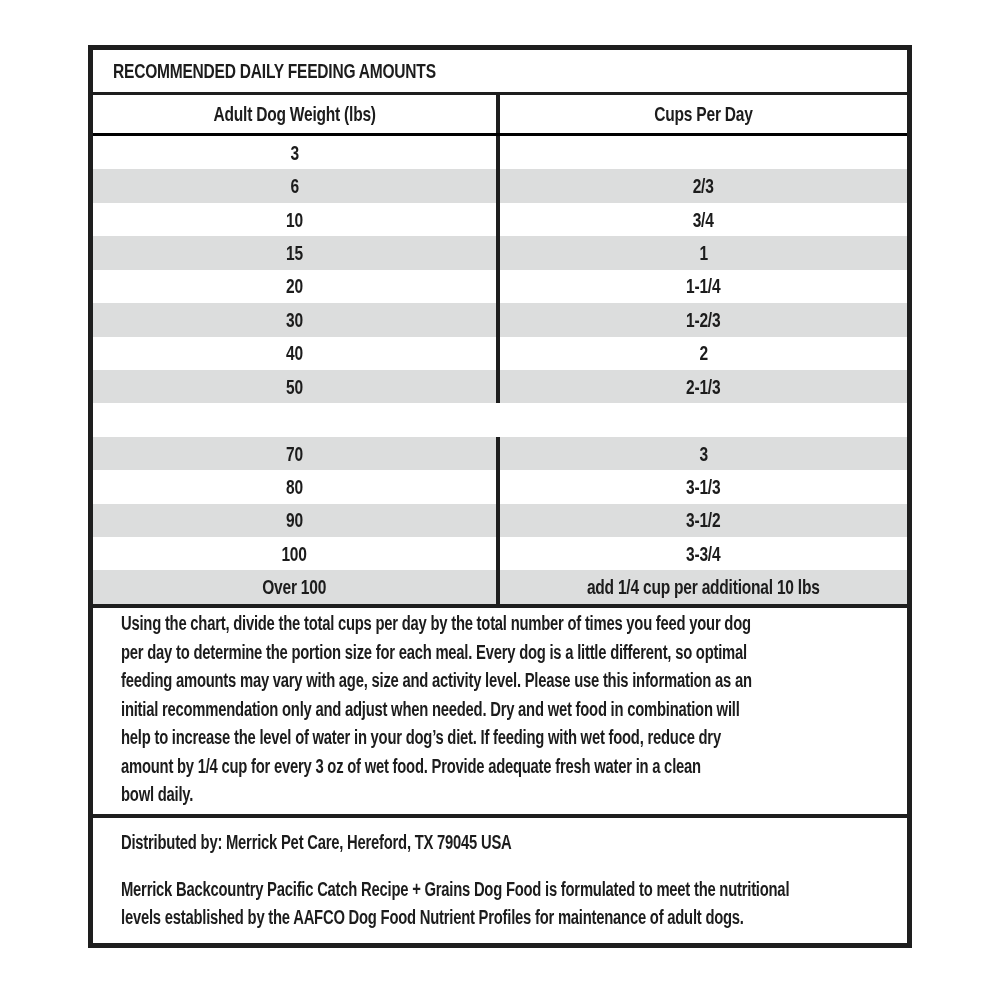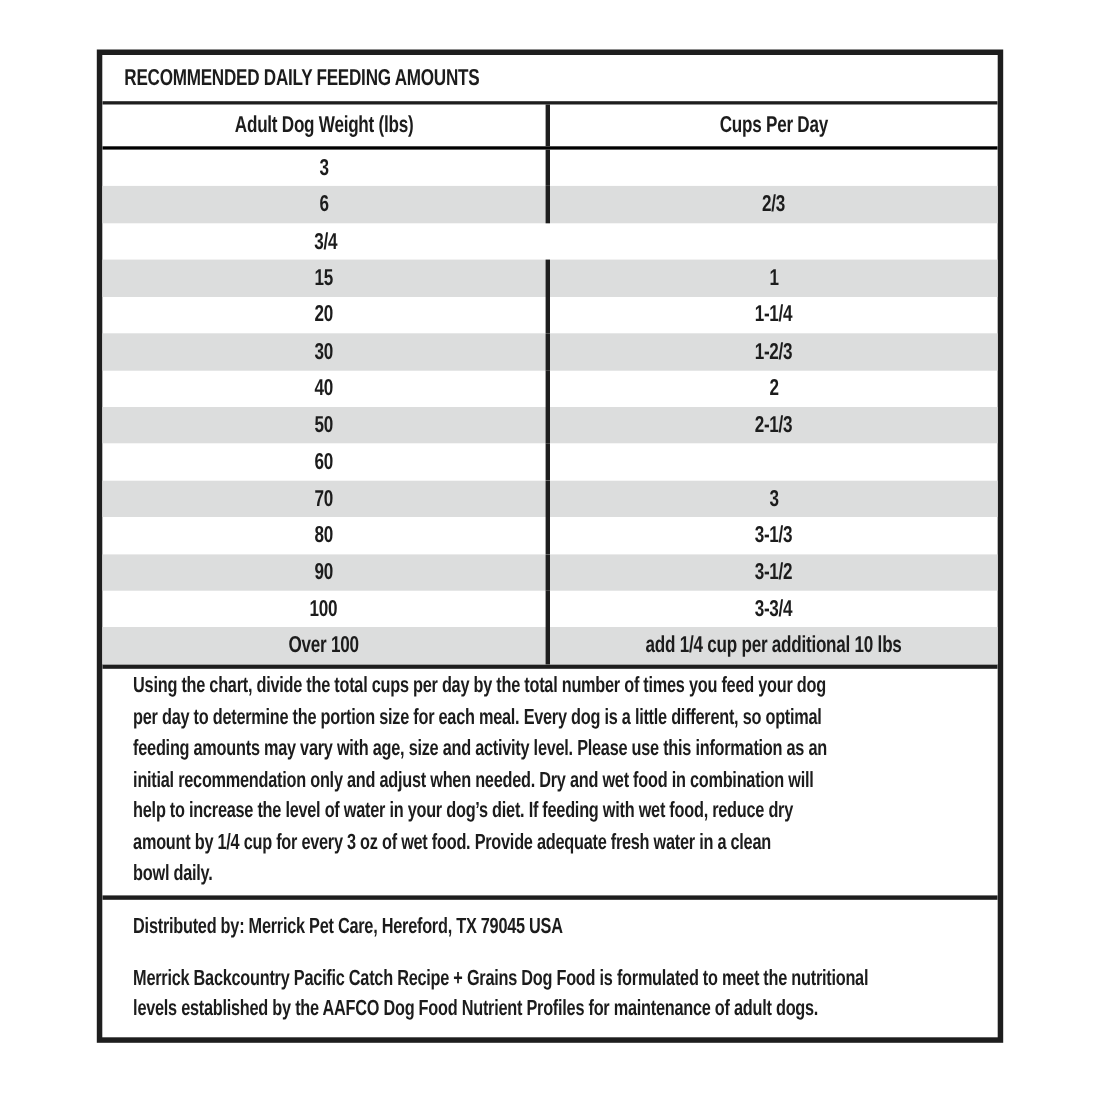--- a/index.html
+++ b/index.html
@@ -102,20 +102,23 @@
         </div>
         <div class="row">
           <div class="cell left">
             <span class="sx">6</span>
           </div>
           <div class="cell">
             <span class="sx">2/3</span>
           </div>
         </div>
         <div class="row">
+          <div class="cell left">
+            <span class="sx">10</span>
+          </div>
           <div class="cell">
             <span class="sx">3/4</span>
           </div>
         </div>
         <div class="row">
           <div class="cell left">
             <span class="sx">15</span>
           </div>
           <div class="cell">
             <span class="sx">1</span>
@@ -147,23 +150,20 @@
         </div>
         <div class="row">
           <div class="cell left">
             <span class="sx">50</span>
           </div>
           <div class="cell">
             <span class="sx">2-1/3</span>
           </div>
         </div>
         <div class="row">
-          <div class="cell left">
-            <span class="sx">60</span>
-          </div>
         </div>
         <div class="row">
           <div class="cell left">
             <span class="sx">70</span>
           </div>
           <div class="cell">
             <span class="sx">3</span>
           </div>
         </div>
         <div class="row">

